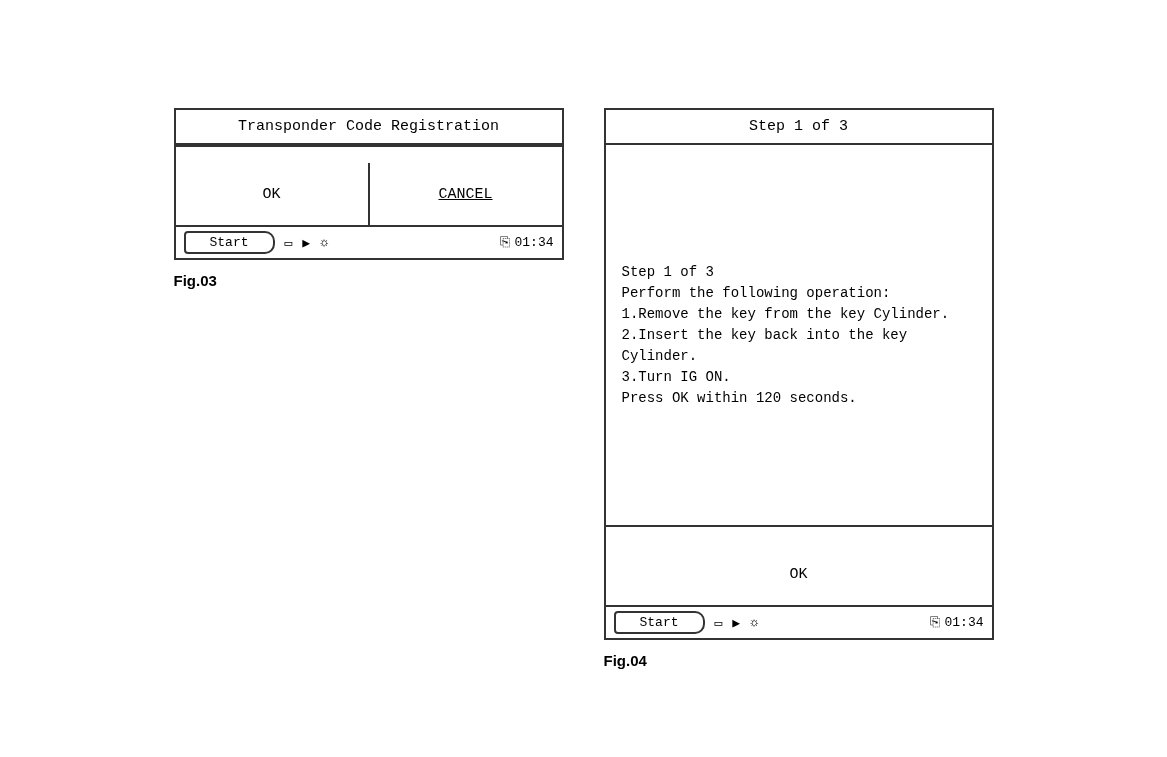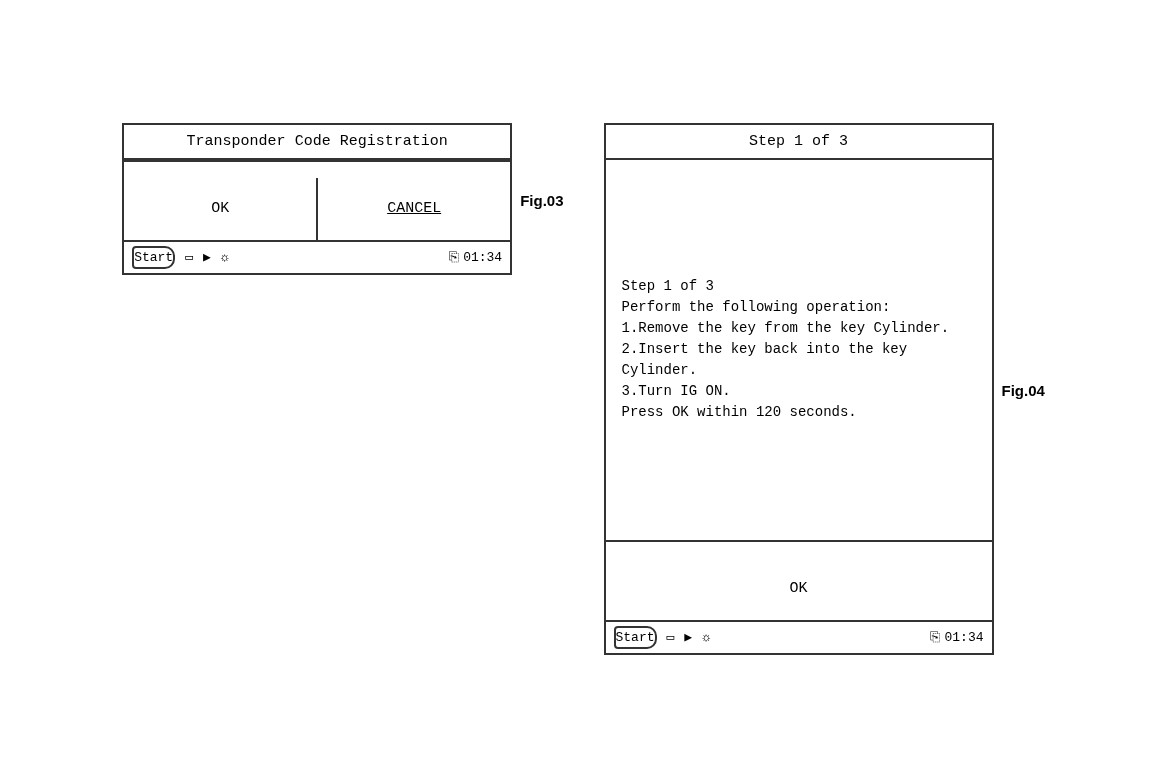--- a/index.html
+++ b/index.html
@@ -14,22 +14,21 @@
       padding: 30px 20px 10px;
     }
     .page-wrapper {
       display: flex;
       gap: 40px;
       align-items: flex-start;
       justify-content: center;
     }
     .figure-container {
       display: flex;
-      flex-direction: row;
-      align-items: center;
+      flex-direction: column;
       gap: 8px;
     }
     .device-screen {
       width: 390px;
       border: 2px solid #333;
       background: #fff;
       display: flex;
       flex-direction: column;
     }
     .screen-title-bar {
@@ -78,21 +77,21 @@
       display: flex;
       align-items: center;
       gap: 10px;
       font-size: 13px;
       font-family: 'Courier New', Courier, monospace;
       background: #fff;
     }
     .taskbar-start {
       border: 2px solid #333;
       border-radius: 4px 10px 10px 4px;
-      padding: 2px 0;
+      padding: 2px 24px;
       font-size: 13px;
     }
     .taskbar-icon {
       display: inline-block;
     }
     .taskbar-time {
       margin-left: auto;
       font-size: 13px;
       display: flex;
       align-items: center;

